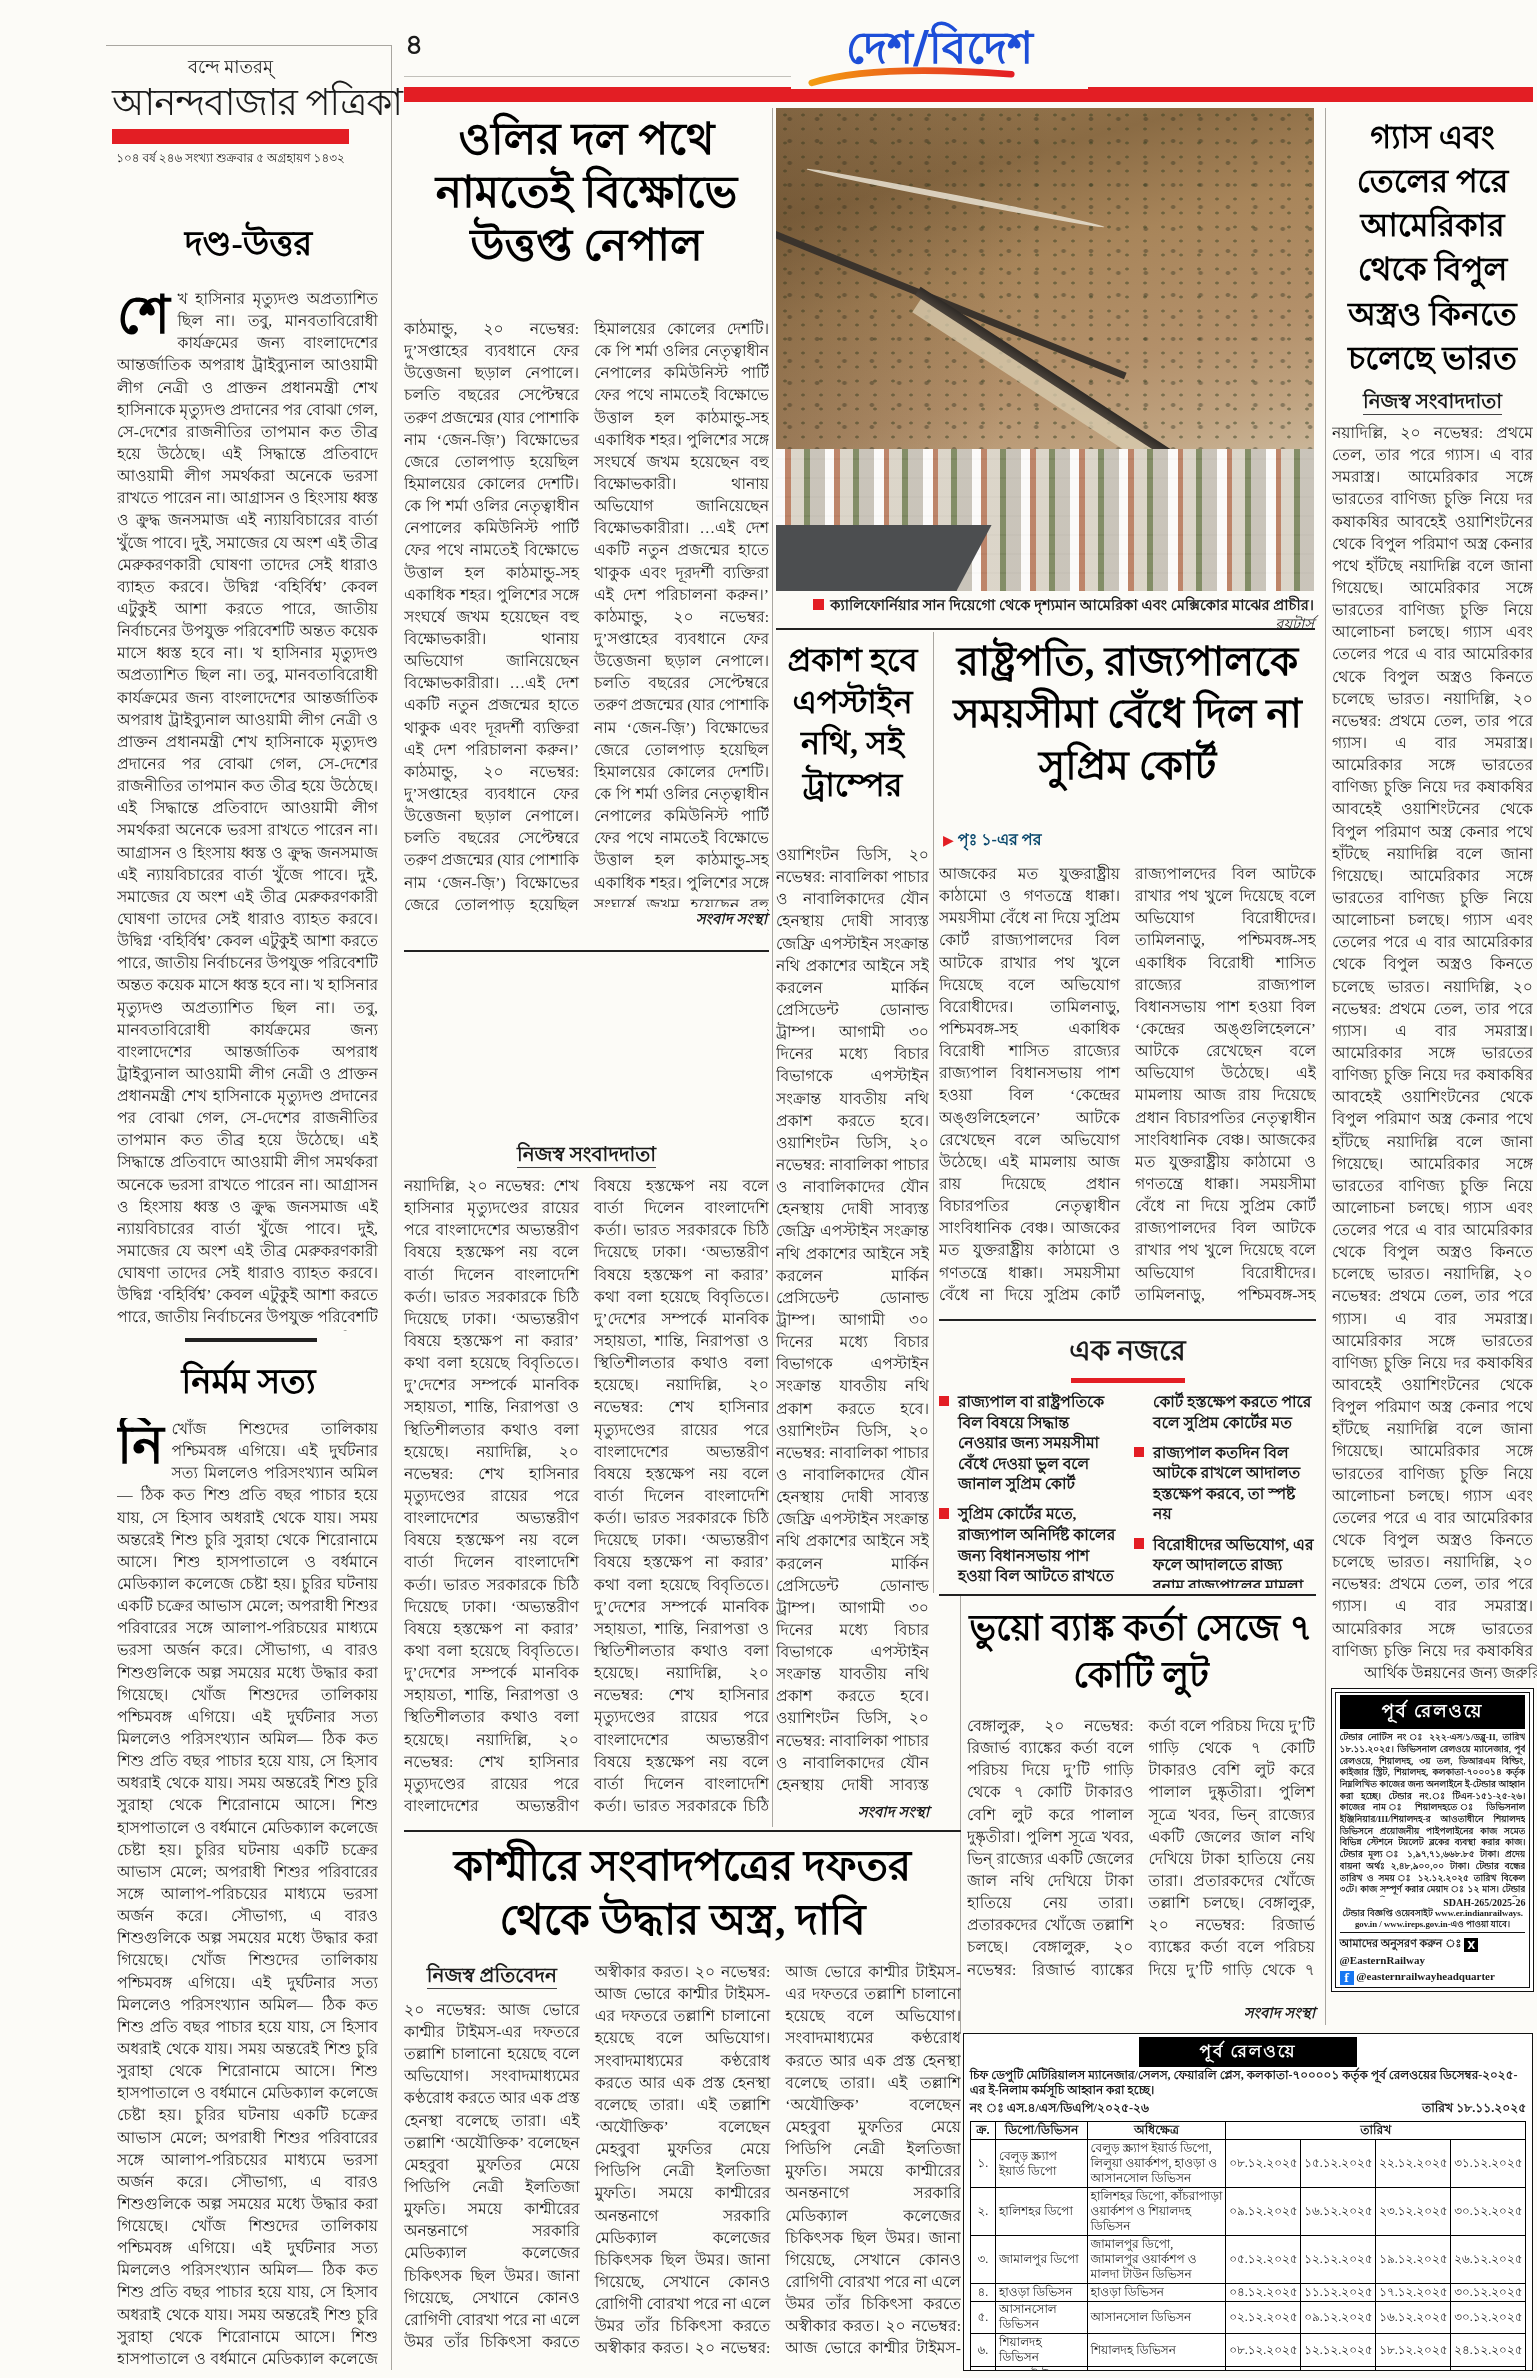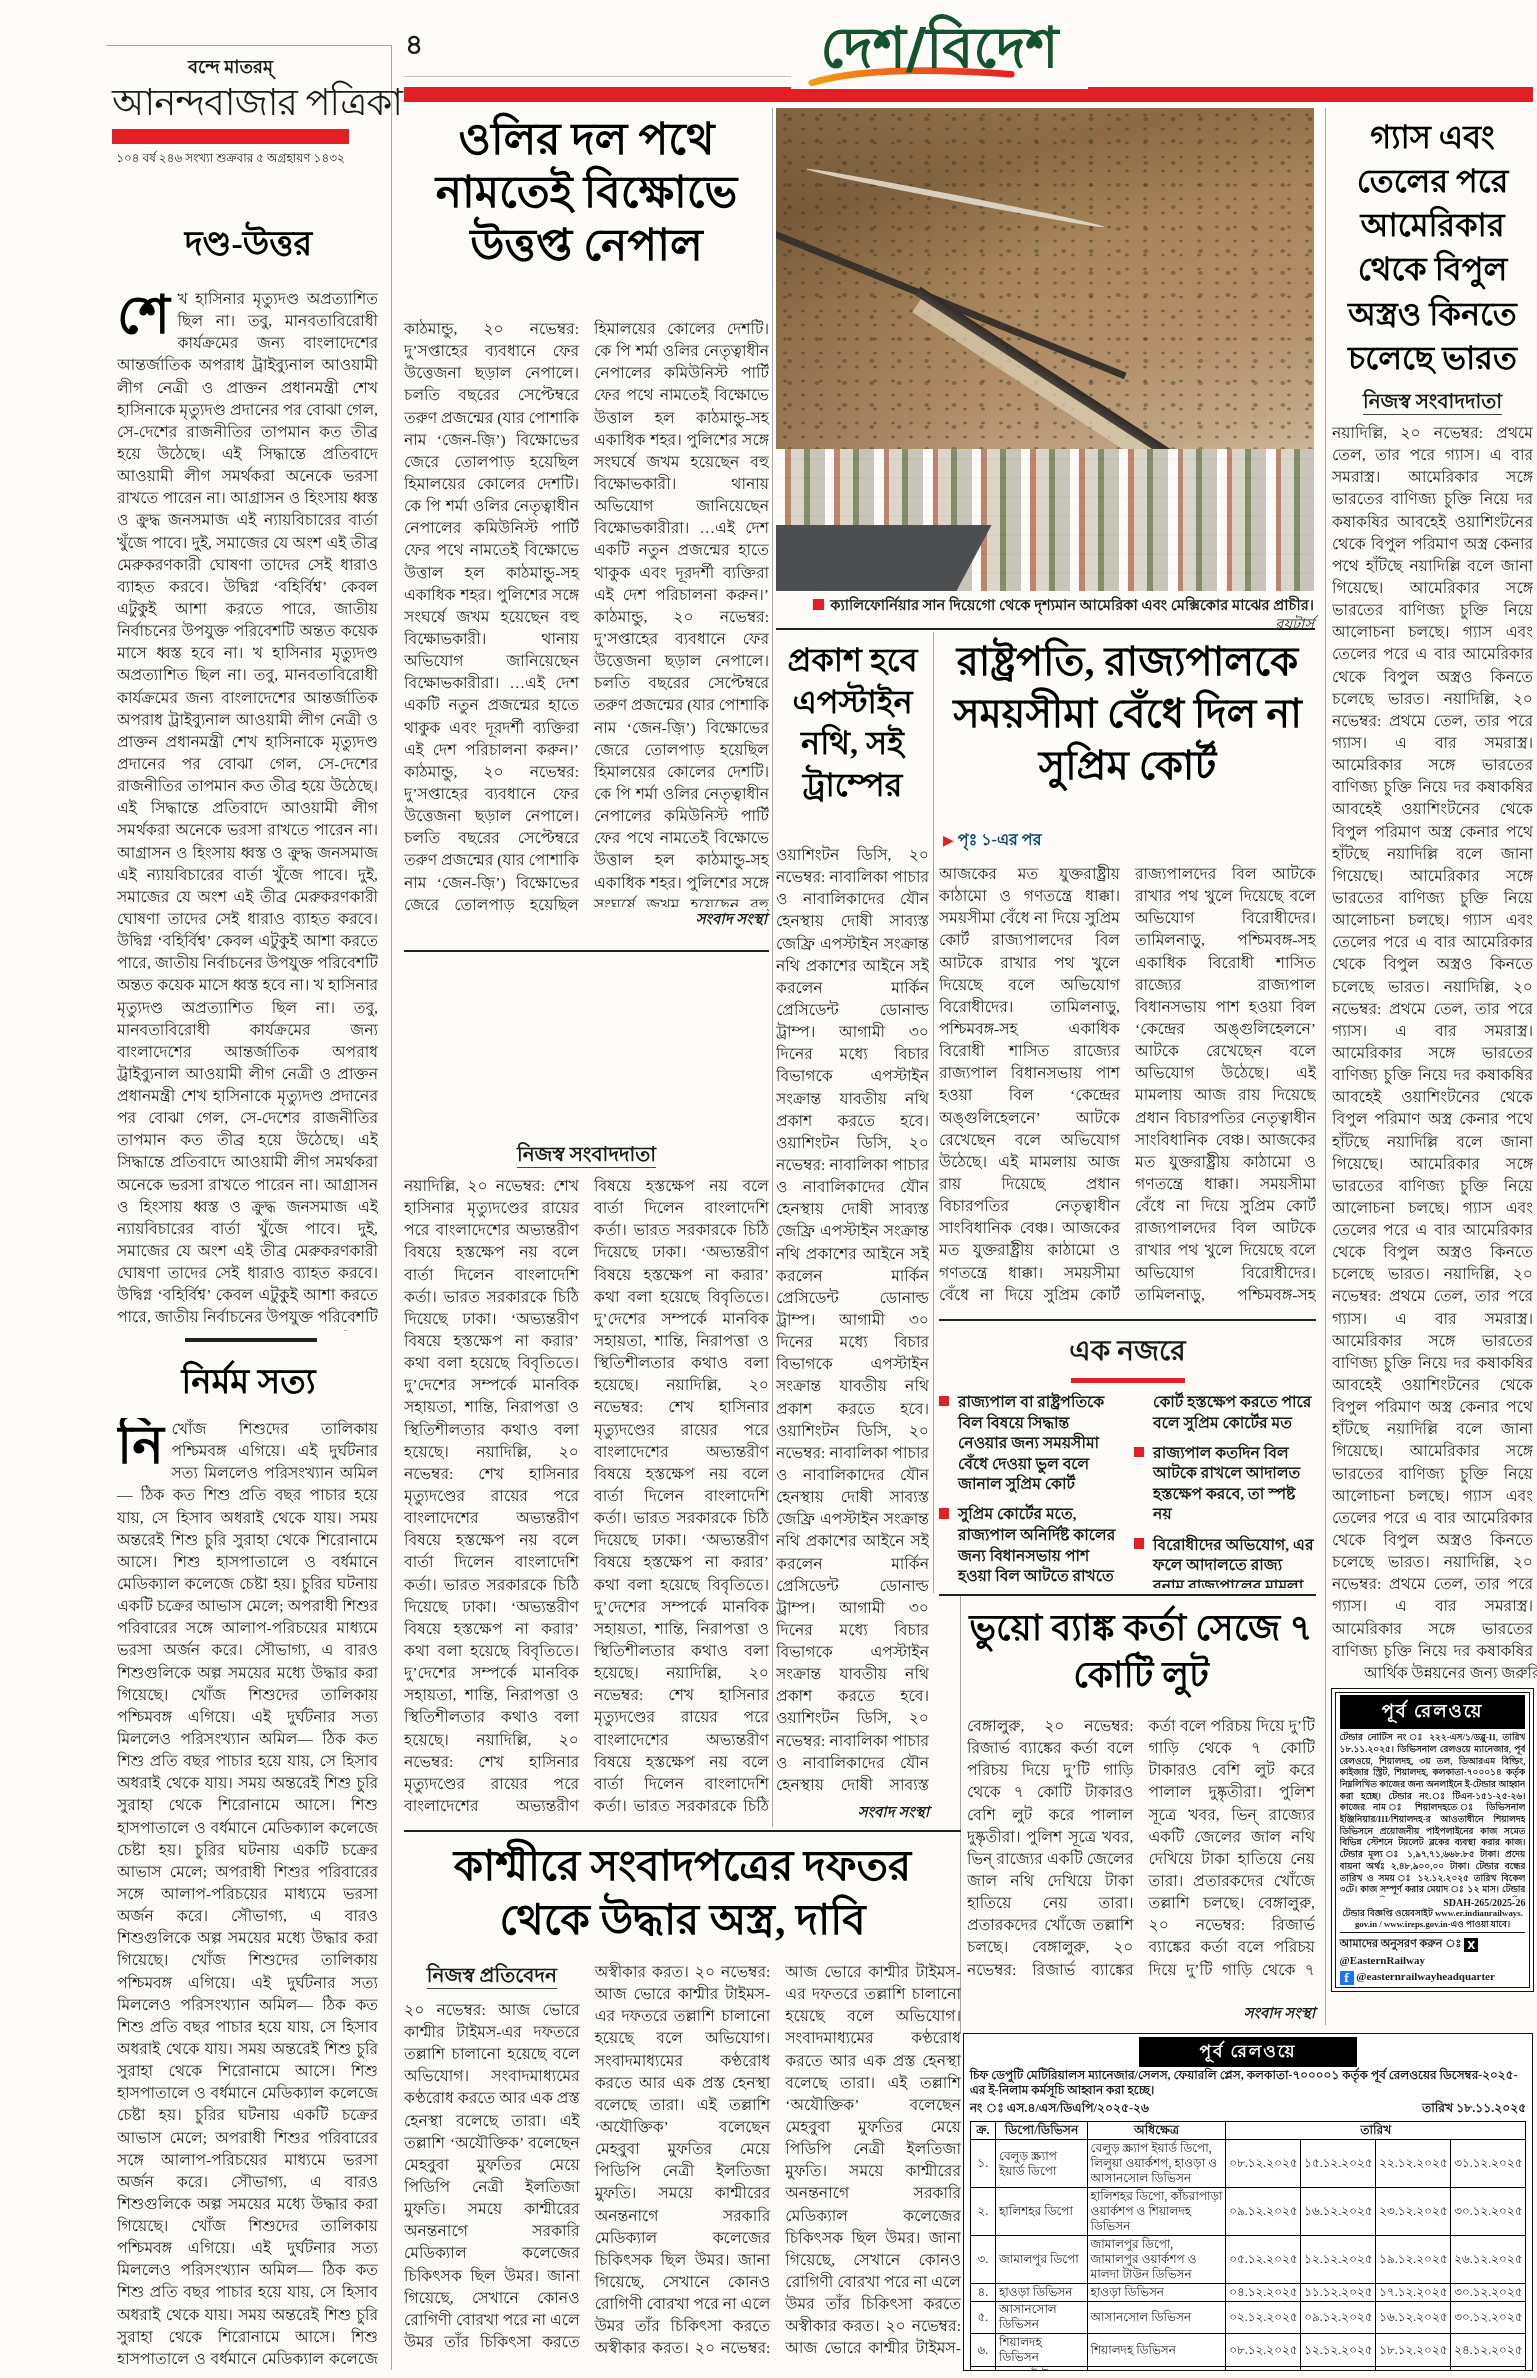--- a/index.html
+++ b/index.html
@@ -13,28 +13,28 @@
   .body-text{font-size:15.6px;line-height:1.42;text-align:justify;color:#1c1c1c;overflow:hidden;}
   .cols2{column-count:2;column-gap:15px;}
   .cols3{column-count:3;column-gap:15px;}
   .byline{text-align:center;font-weight:bold;font-size:20px;}
   .byline span{border-bottom:0.9px solid #444;padding-bottom:1.9px;}
   .signoff{font-weight:bold;font-style:italic;text-align:right;font-size:15px;background:#fcfbf7;}
   .dropcap{float:left;font-size:53px;line-height:0.9;font-weight:bold;padding:3.8px 7.6px 0 0;color:#000;}
   .redbar{position:absolute;background:#e31e24;}
   
   .masthead{position:absolute;left:112px;top:53px;width:237px;text-align:center;}
-  .motto{font-size:18px;font-weight:bold;}
+  .motto{font-size:18px;font-weight:normal;}
   .mast-title{font-size:37px;font-weight:normal;line-height:1.05;letter-spacing:-0.9px;white-space:nowrap;}
   .mast-red{height:15px;background:#e31e24;margin-top:5.7px;}
   .mast-date{font-size:12px;margin-top:5.7px;white-space:nowrap;}
   
   .logo-box{position:absolute;left:791px;top:9.5px;width:297px;height:79px;background:#fcfbf7;text-align:center;}
   .logo-text{position:relative;font-family:"DejaVu Sans","Liberation Sans",sans-serif;
-             font-size:56px;font-weight:bold;color:#14532d;line-height:76px;}
+             font-size:44px;font-weight:bold;color:#1d4ed8;line-height:76px;}
   .logo-swoosh{position:absolute;left:17px;bottom:1.9px;}
   .pagenum{position:absolute;left:405px;top:23px;font-size:28px;font-weight:bold;}
   
   .photo{position:absolute;left:776px;top:108px;width:538px;height:483px;overflow:hidden;
          background:linear-gradient(165deg,#9b7b52 0%,#8a6b44 18%,#a8855a 35%,#b3906a 55%,#bfa27f 68%,#cbb79a 78%);}
   .ph-dots{position:absolute;inset:0;height:78%;
     background-image:radial-gradient(rgba(55,65,35,.5) 1.4px,transparent 2.4px),radial-gradient(rgba(40,45,28,.38) 1.9px,transparent 2.8px);
     background-size:18px 14px,27.4px 22px;}
   .ph-shade{position:absolute;inset:0;background:linear-gradient(100deg,rgba(60,40,20,.28),transparent 45%);}
   .ph-road-top{position:absolute;top:87px;left:28px;width:303px;height:5.7px;background:#e9e2d2;border-radius:50%;transform:rotate(11deg);opacity:.85;}

